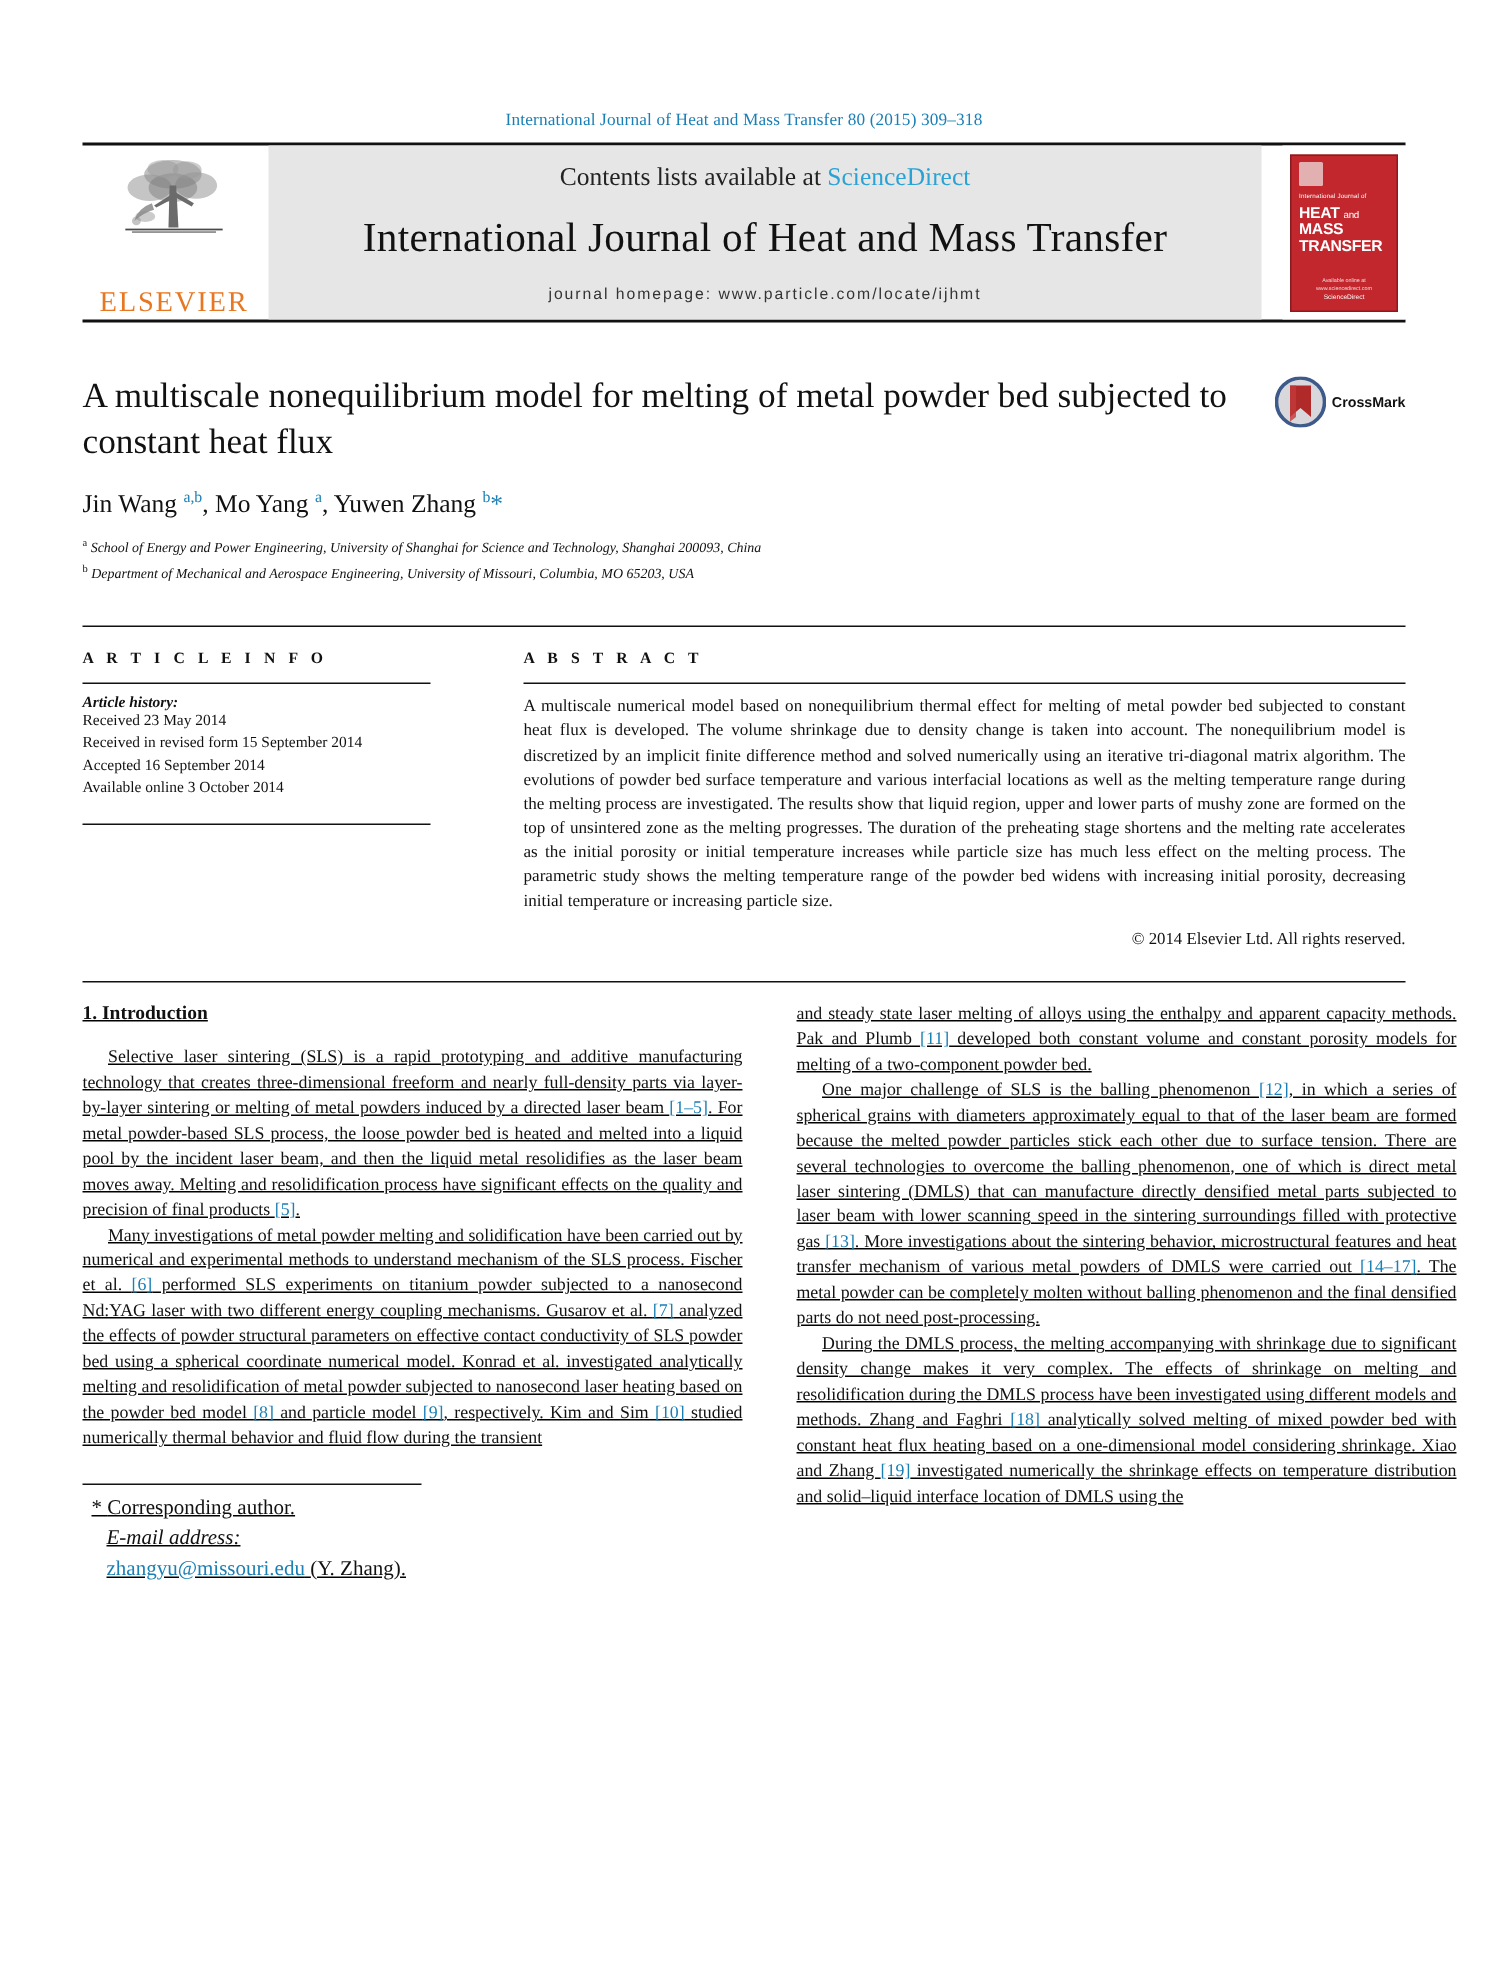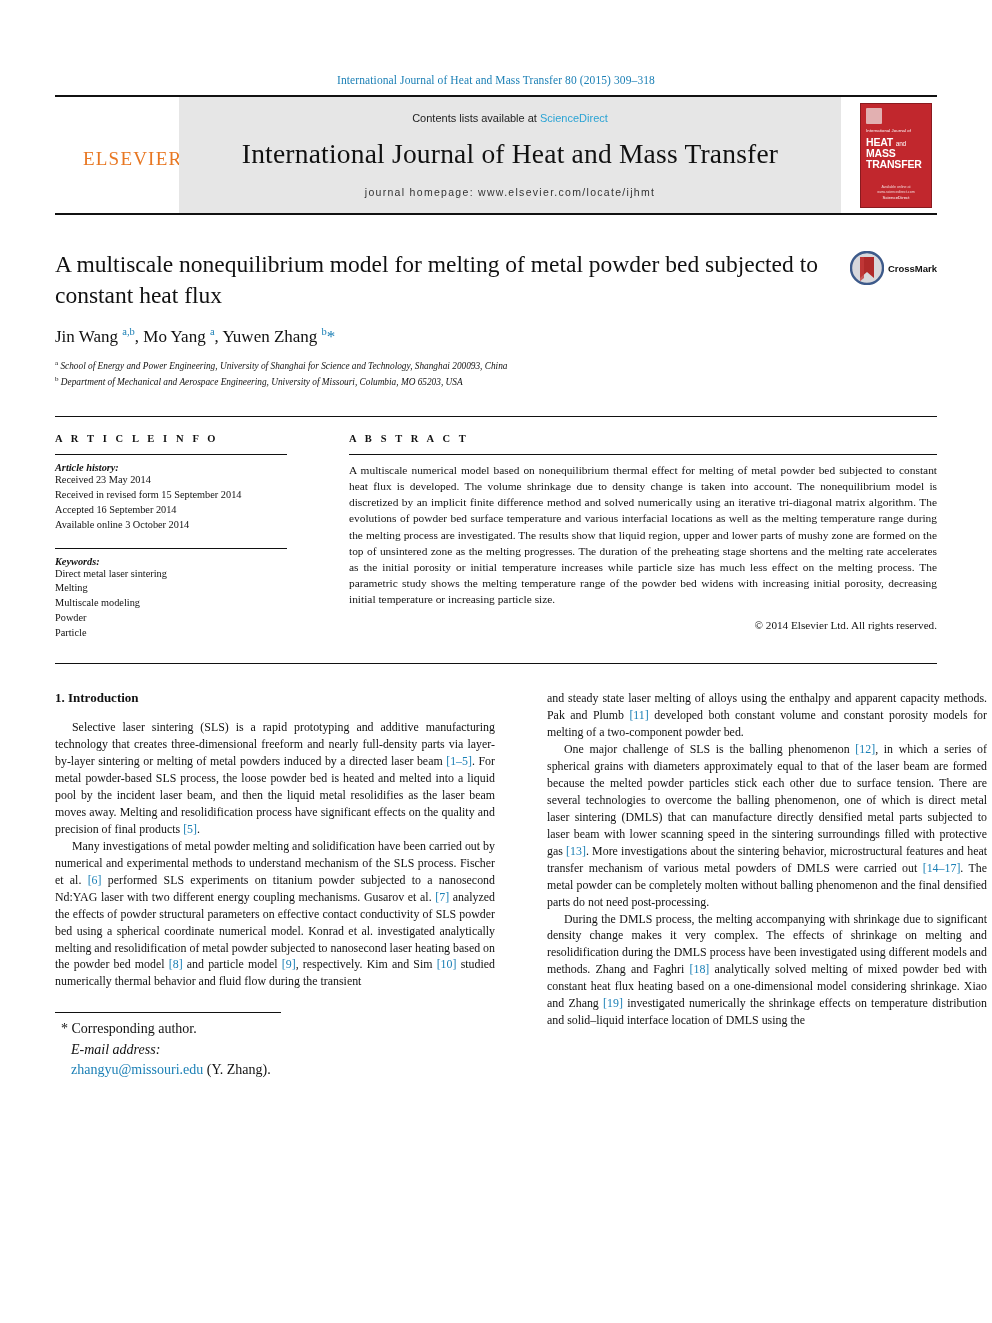--- a/index.html
+++ b/index.html
@@ -31,23 +31,23 @@
     margin: 9px 55px 0 55px;
     border-top: 2.2px solid #111;
     display: flex;
     align-items: stretch;
     height: 118px;
   }
   .elsevier-logo {
     width: 122px;
     flex: 0 0 122px;
     display: flex;
-    flex-direction: row;
+    flex-direction: column;
     align-items: center;
-    justify-content: space-between;
+    justify-content: flex-end;
     padding-top: 6px;
     gap: 28px;
   }
   .tree-svg { display: block; }
   .elsevier-word {
     font-family: "Liberation Serif", serif;
     font-size: 19px;
     letter-spacing: 1.2px;
     color: #E87722;
     margin-top: 1px;
@@ -56,22 +56,22 @@
     flex: 1 1 auto;
     background: #e6e6e6;
     display: flex;
     flex-direction: column;
     align-items: center;
     justify-content: center;
     position: relative;
     margin-left: 2px;
   }
   .contents-line {
-    font-family: Liberation Sans, sans-serif;
-    font-size: 11px;
+    font-family: Liberation Serif, serif;
+    font-size: 17px;
     color: #222;
     margin-top: 6px;
   }
   .contents-line .sd { color: #2aa3d4; }
   .journal-title {
     font-family: "Liberation Serif", serif;
     font-size: 27.5px;
     color: #111;
     margin-top: 14px;
     margin-bottom: 16px;
@@ -220,24 +220,25 @@
   .copyright {
     margin-top: 11px;
     text-align: right;
     font-size: 11.2px;
     color: #111;
   }
 
   
   .body-rule { margin: 22px 55px 0 55px; border-top: 1.6px solid #111; }
   .body-cols {
-    margin: 26px 55px 0 55px;
-    display: flex;
-    gap: 52px;
+    margin: 12px 55px 0 55px;
+    display: flex;
+    gap: 36px;
     position: relative;
+    text-decoration: underline;
   }
   .bcol { width: 440px; flex: 0 0 440px; }
   .bcol p {
     font-family: "Liberation Serif", serif;
     font-size: 11.9px;
     line-height: 1.425;
     text-align: justify;
     margin: 0;
     text-indent: 17px;
     color: #111;
@@ -316,21 +317,21 @@
         </g>
       </svg>
       <div class="elsevier-word">ELSEVIER</div>
     </div>
 
     <div class="journal-band">
       <div class="contents-line">
         <span>Contents lists available at </span><span class="sd">ScienceDirect</span>
       </div>
       <div class="journal-title">International Journal of Heat and Mass Transfer</div>
-      <div class="homepage-line">journal homepage: www.elsevier.com/locate/ijhmt</div>
+      <div class="homepage-line">journal homepage: www.particle.com/locate/ijhmt</div>
     </div>
 
     <div class="cover-thumb">
       <div class="cover-inner">
         <div class="cov-tree"></div>
         <div class="cov-small">International Journal of</div>
         <div class="cov-big">
           <span>HEAT</span>
           <span class="sm">and</span>
           <span>MASS</span><br>
@@ -379,30 +380,20 @@
         <div class="hist-label">Article history:</div>
         <div class="hist-list">
           <div>Received 23 May 2014</div>
           <div>Received in revised form 15 September 2014</div>
           <div>Accepted 16 September 2014</div>
           <div>Available online 3 October 2014</div>
         </div>
       </div>
 
       <div class="thin-rule"></div>
-      <div class="kw-block">
-        <div class="kw-label">Keywords:</div>
-        <div class="kw-list">
-          <div>Direct metal laser sintering</div>
-          <div>Melting</div>
-          <div>Multiscale modeling</div>
-          <div>Powder</div>
-          <div>Particle</div>
-        </div>
-      </div>
     </div>
 
     <div class="col-abs">
       <div class="sec-head">A B S T R A C T</div>
       <div class="thin-rule"></div>
       <div class="abstract-text">A multiscale numerical model based on nonequilibrium thermal effect for melting of metal powder bed subjected to constant heat flux is developed. The volume shrinkage due to density change is taken into account. The nonequilibrium model is discretized by an implicit finite difference method and solved numerically using an iterative tri-diagonal matrix algorithm. The evolutions of powder bed surface temperature and various interfacial locations as well as the melting temperature range during the melting process are investigated. The results show that liquid region, upper and lower parts of mushy zone are formed on the top of unsintered zone as the melting progresses. The duration of the preheating stage shortens and the melting rate accelerates as the initial porosity or initial temperature increases while particle size has much less effect on the melting process. The parametric study shows the melting temperature range of the powder bed widens with increasing initial porosity, decreasing initial temperature or increasing particle size.</div>
       <div class="copyright">© 2014 Elsevier Ltd. All rights reserved.</div>
     </div>
   </div>
 

